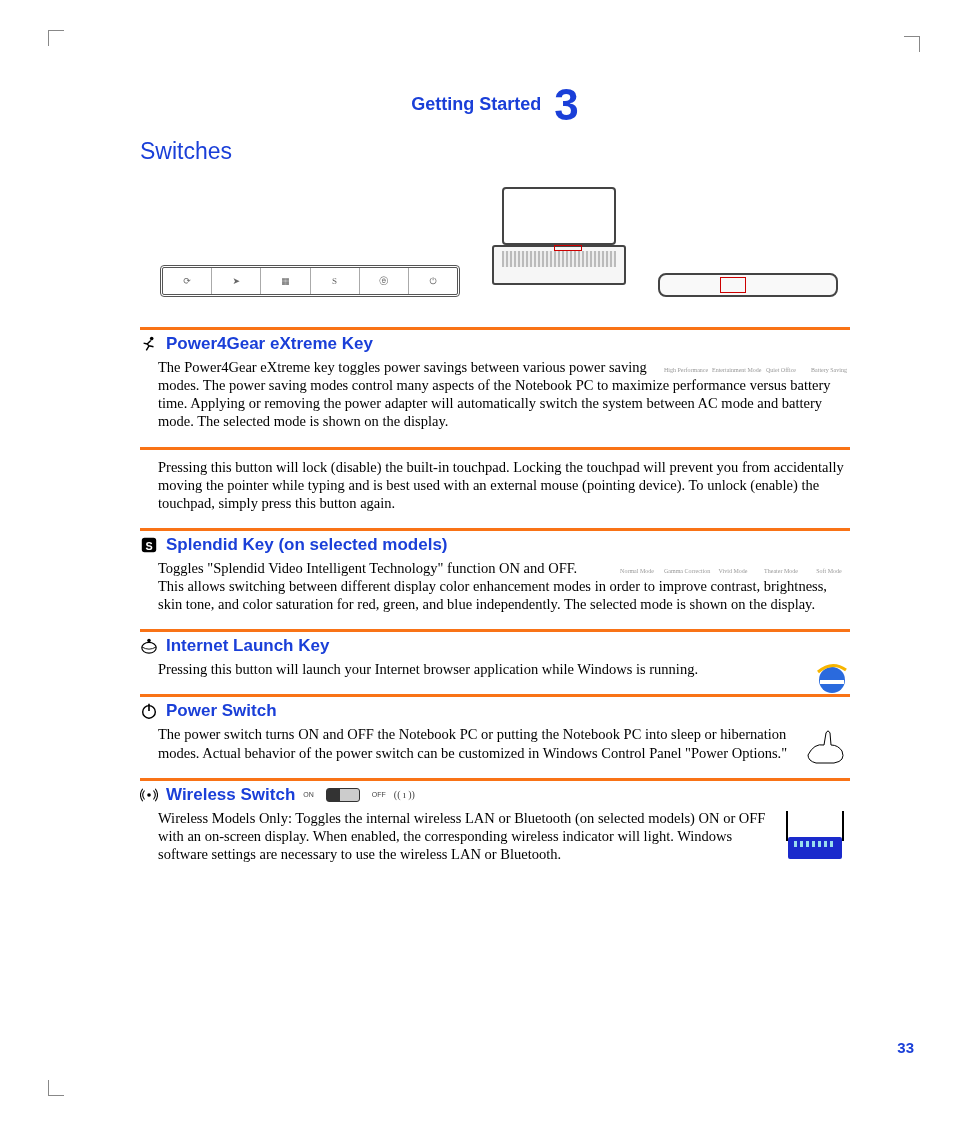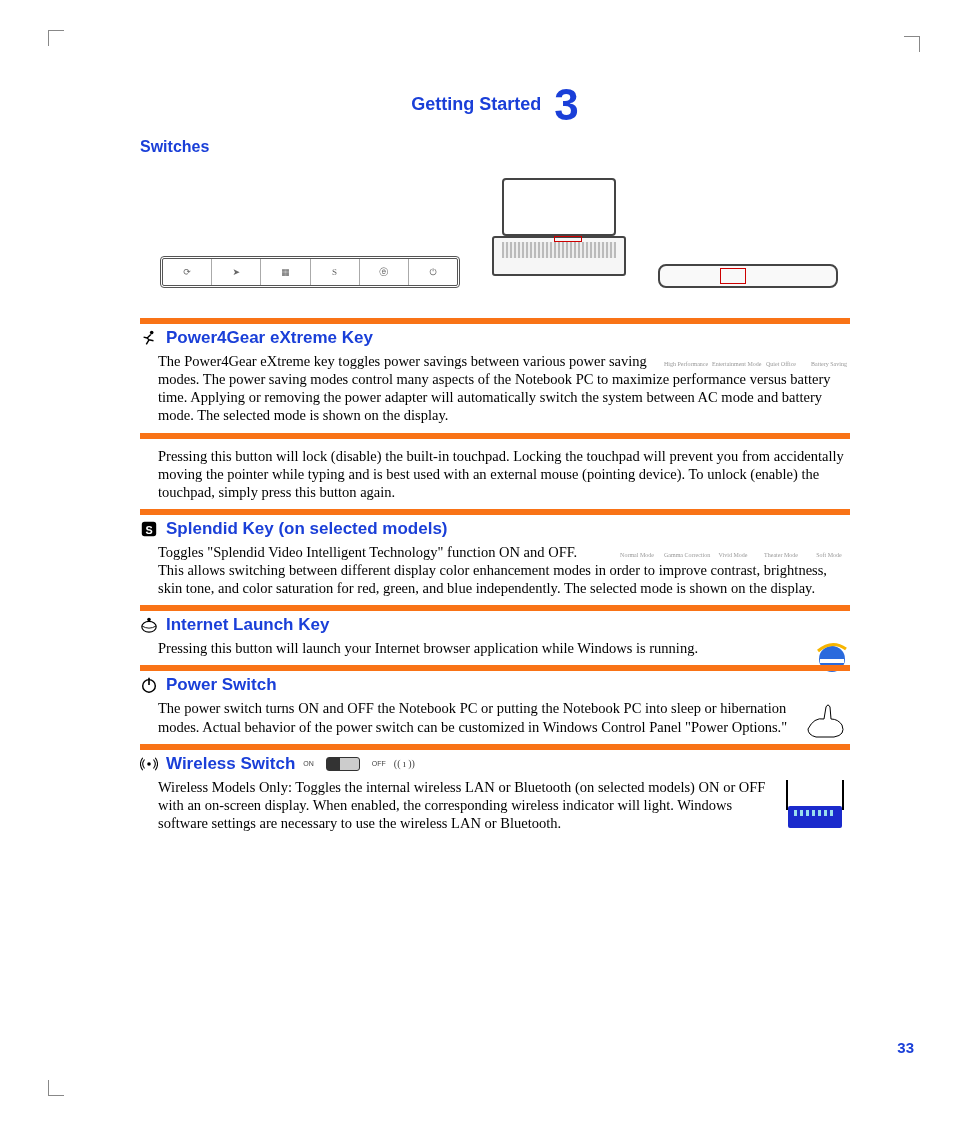--- a/index.html
+++ b/index.html
@@ -37,22 +37,22 @@
     font-family: Arial, Helvetica, sans-serif;
     font-weight: bold;
     font-size: 26px;
     color: #000;
     border-bottom: 1px solid #000;
     padding-bottom: 2px;
     margin-top: 6px;
   }
   .subtitle {
     font-family: Arial, Helvetica, sans-serif;
-    font-weight: bold;
-    font-size: 16px;
+    font-weight: normal;
+    font-size: 23px;
     color: #1a3fd8;
     margin-top: 8px;
   }
   .diagrams {
     display:flex;
     gap:24px;
     align-items:flex-end;
     justify-content:flex-start;
     margin:12px 0 30px 20px;
     height:120px;
@@ -72,22 +72,22 @@
   }
   .laptop .screen { position:absolute; top:0; left:18px; width:114px; height:58px; border:2px solid #444; border-radius:4px;}
   .laptop .base   { position:absolute; bottom:12px; left:8px; width:134px; height:40px; border:2px solid #444; border-radius:3px; background:#f6f6f6;}
   .laptop .kb     { position:absolute; bottom:30px; left:18px; width:114px; height:16px; background:repeating-linear-gradient(90deg,#bbb 0 2px,#eee 2px 4px);}
   .laptop .hl     { position:absolute; bottom:46px; left:70px; width:28px; height:6px; border:1px solid #c00;}
   .sideview {
     width:180px; height:24px; border:2px solid #444; border-radius:8px; margin-top:80px; position:relative; background:#f9f9f9;
   }
   .sideview .hl { position:absolute; left:60px; top:2px; width:26px; height:16px; border:1px solid #c00;}
   .section {
-    margin-top: 8px;
-    border-top: 6px solid #f97316;
+    margin-top: 16px;
+    border-top: 3px solid #f97316;
     padding-top: 4px;
     position: relative;
   }
   .sec-head {
     display:flex;
     align-items:center;
     gap:8px;
   }
   .sec-icon {
     width:18px; height:18px;

